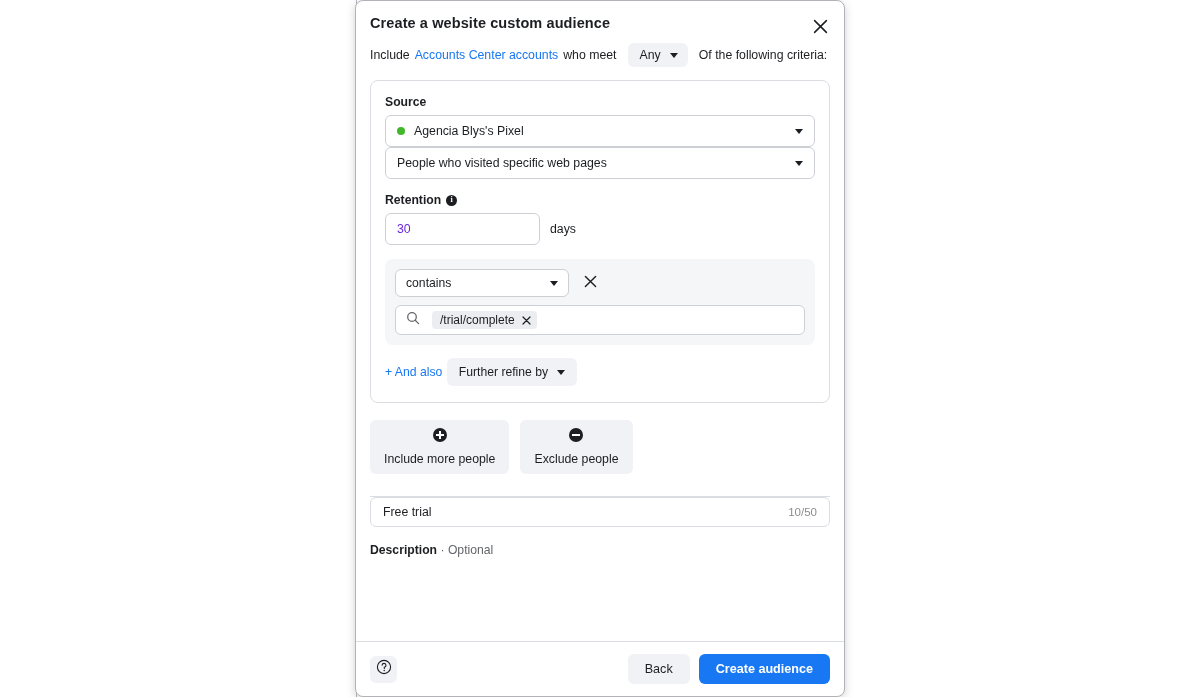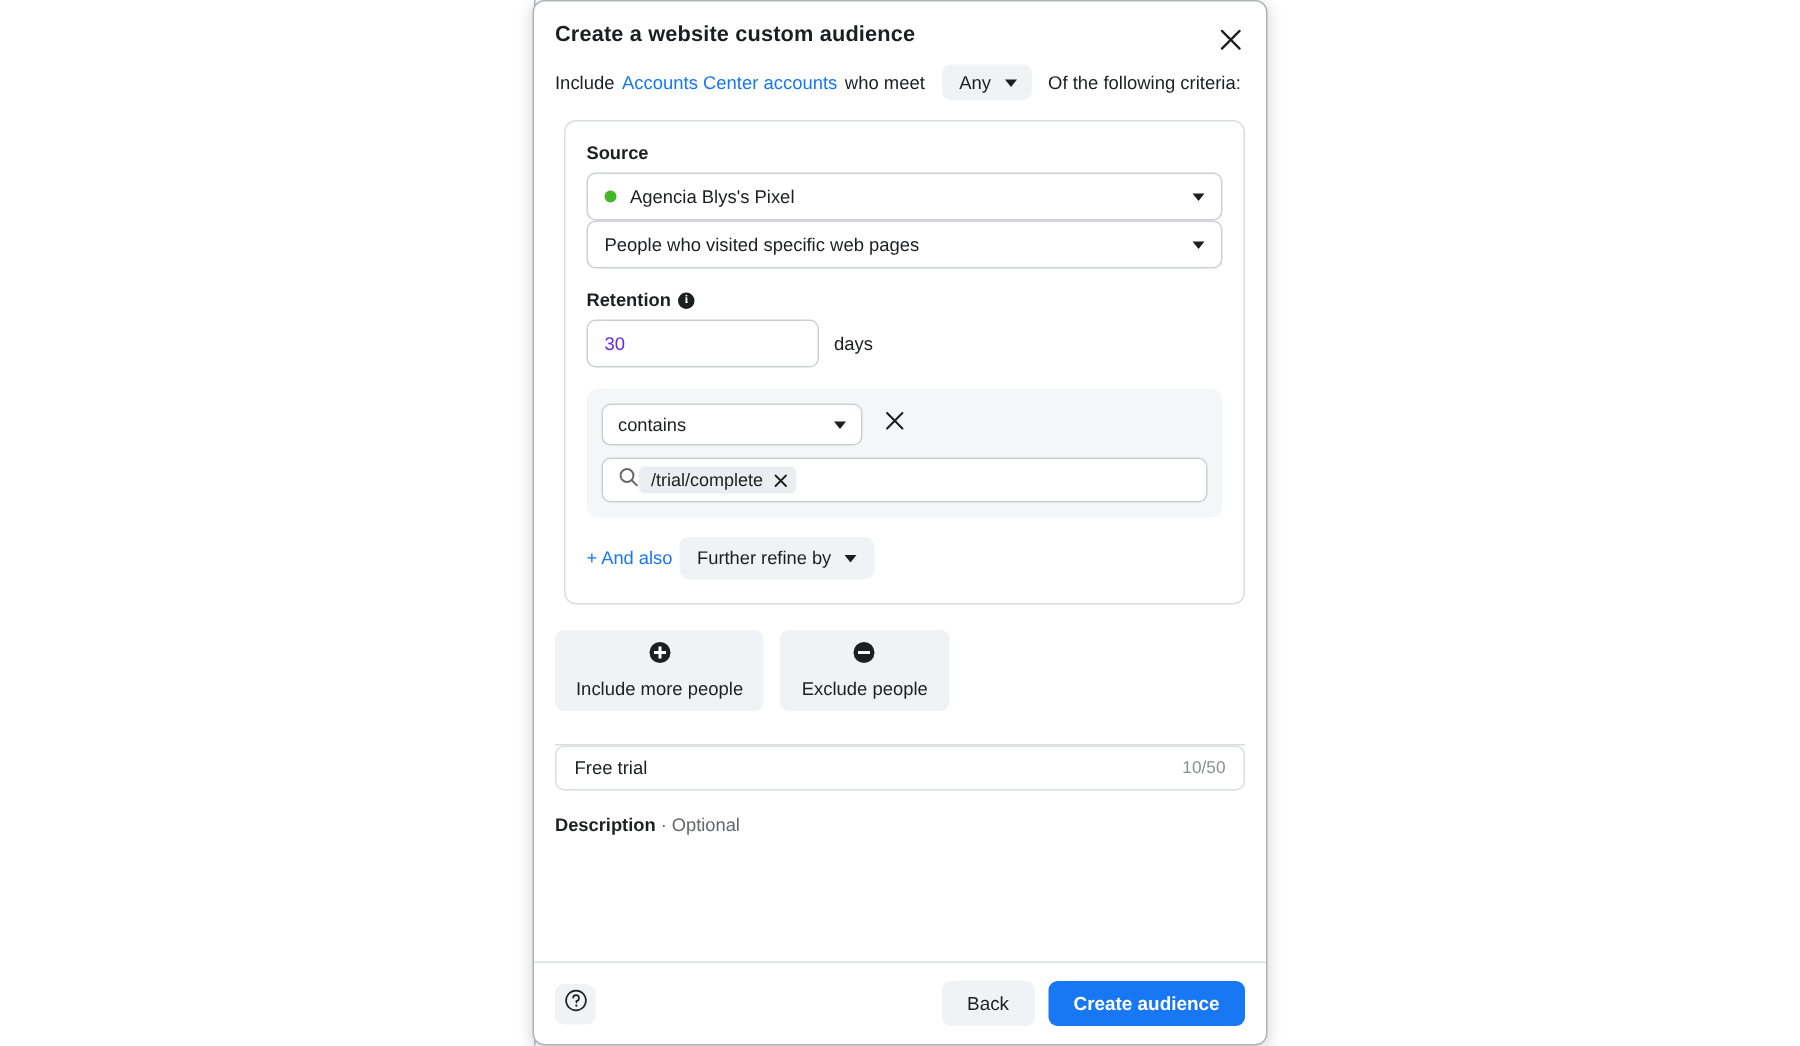--- a/index.html
+++ b/index.html
@@ -113,21 +113,20 @@
     box-sizing: border-box;
   }
 
   
   .criteria-card {
     margin-top: 13px;
     border: 1px solid #dadde1;
     border-radius: 8px;
     padding: 14px 14px 16px 14px;
     box-sizing: border-box;
-    margin-left: 6px;
   }
 
   .field-label {
     font-size: 12.2px;
     font-weight: bold;
     color: #1c1e21;
     margin-bottom: 6px;
     display: flex;
     align-items: center;
     gap: 5px;
@@ -233,21 +232,21 @@
 
   .token-input {
     margin-top: 8px;
     height: 30px;
     background: #fff;
     border: 1px solid #ccd0d5;
     border-radius: 6px;
     display: flex;
     align-items: center;
     padding: 0 10px;
-    gap: 0;
+    gap: 12px;
     box-sizing: border-box;
     cursor: text;
   }
   .token {
     display: inline-flex;
     align-items: center;
     gap: 7px;
     background: #ebedf0;
     border-radius: 4px;
     padding: 2px 6px 2px 8px;

